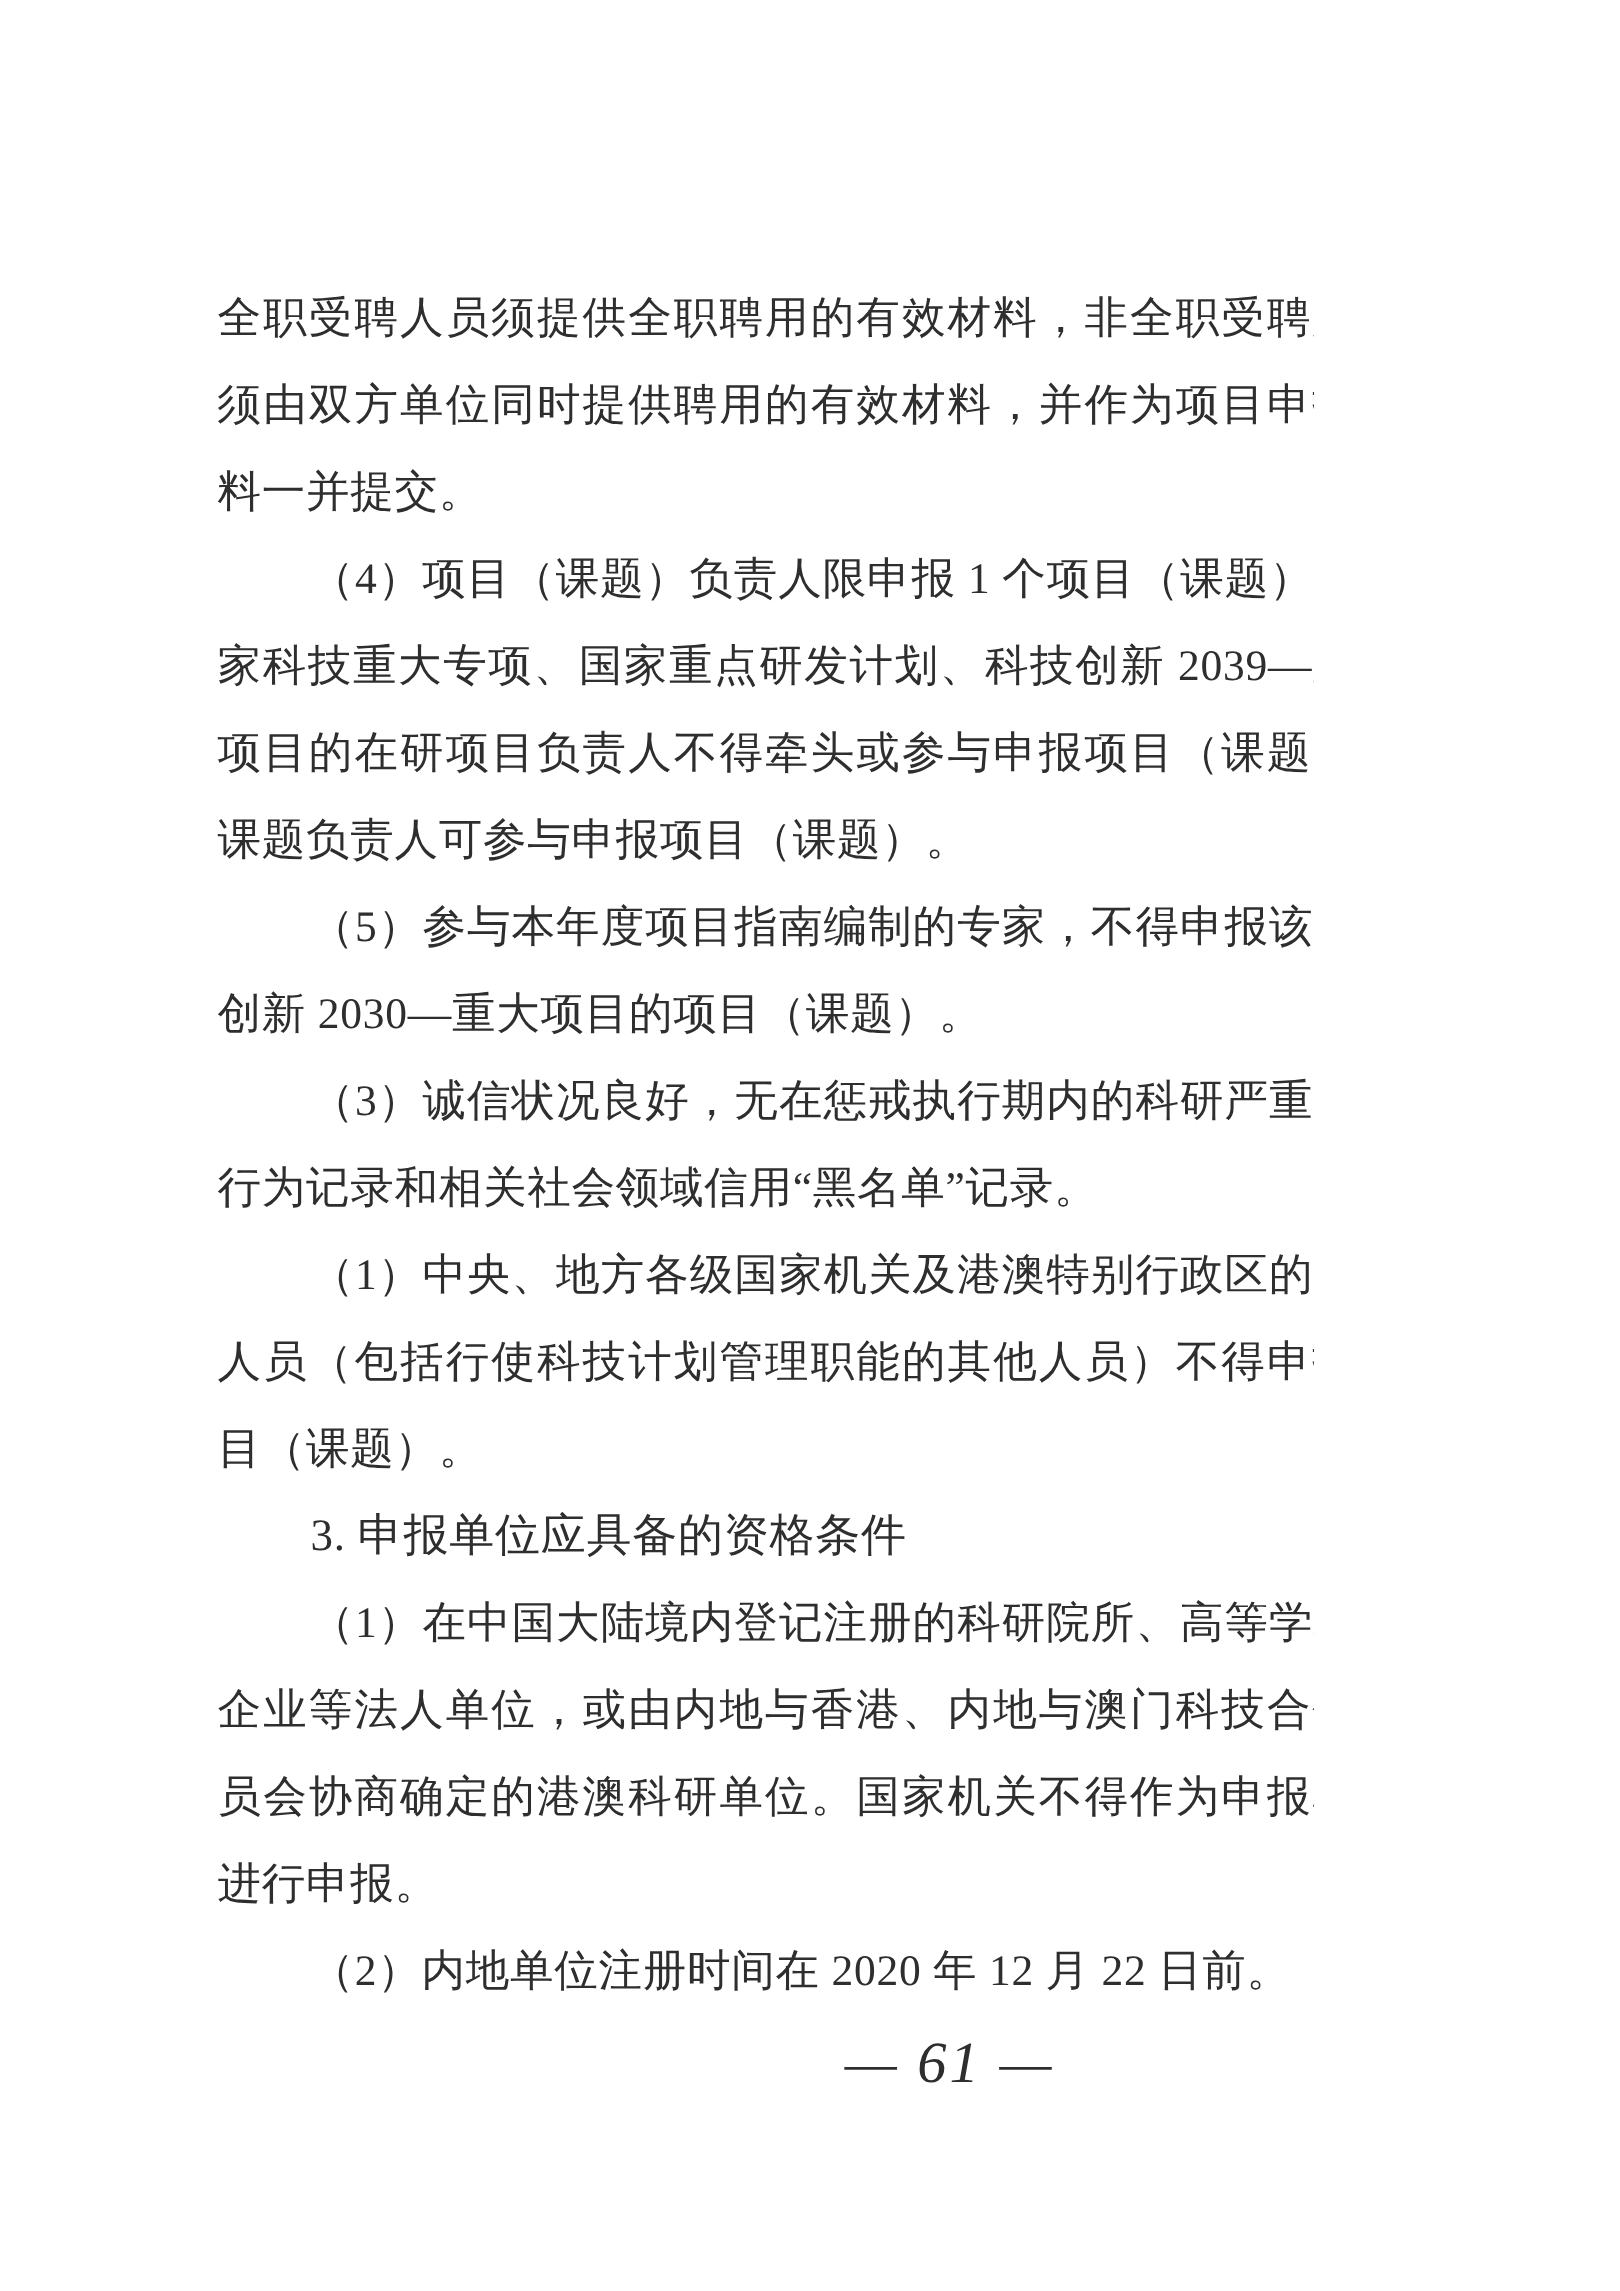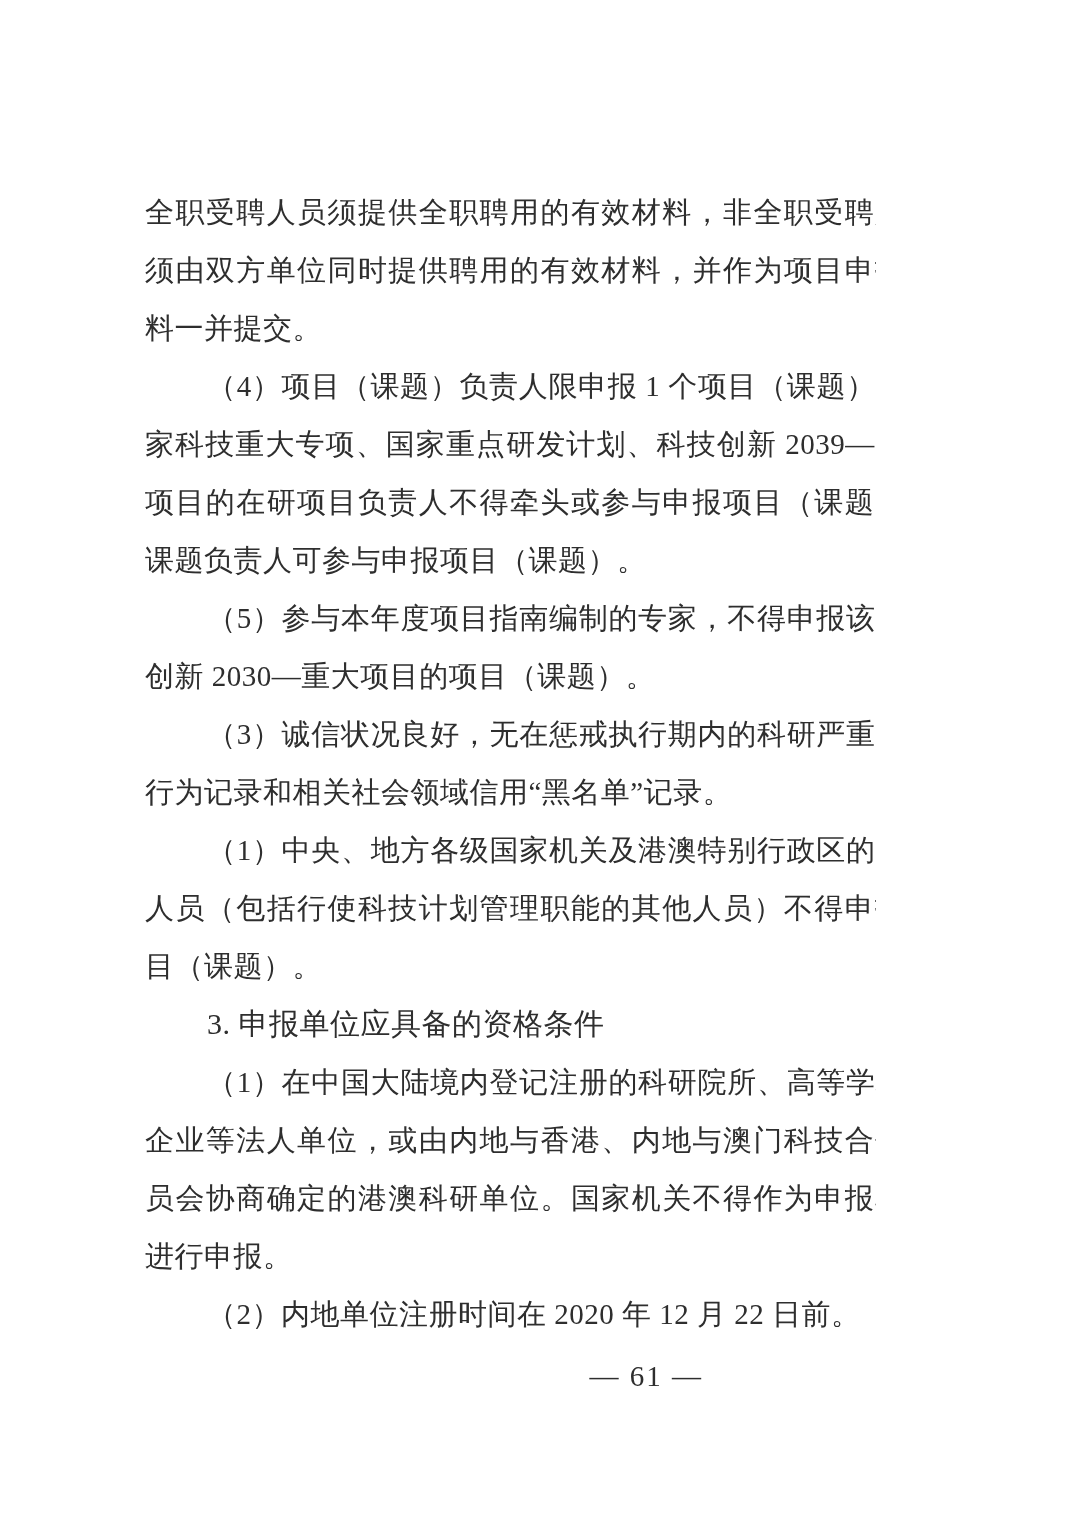--- a/index.html
+++ b/index.html
@@ -38,24 +38,25 @@
     font-size: 30px;
     line-height: 58px;
     font-weight: normal;
     text-indent: 62px;
     letter-spacing: 0.5px;
   }
   .footer {
     position: absolute;
     top: 1356px;
     right: 173px;
-    font-size: 29px;
+    font-size: 39px;
     line-height: 40px;
     letter-spacing: 2px;
     color: #2e2e2e;
+    font-style: italic;
   }
 </style>
 </head>
 <body>
 
 <div class="page">
   <div class="content">
     <p class="para">全职受聘人员须提供全职聘用的有效材料，非全职受聘人员须由双方单位同时提供聘用的有效材料，并作为项目申报材料一并提交。</p>
     <p class="para indent">（4）项目（课题）负责人限申报 1 个项目（课题）；国家科技重大专项、国家重点研发计划、科技创新 2039—重大项目的在研项目负责人不得牵头或参与申报项目（课题），课题负责人可参与申报项目（课题）。</p>
     <p class="para indent">（5）参与本年度项目指南编制的专家，不得申报该科技创新 2030—重大项目的项目（课题）。</p>

